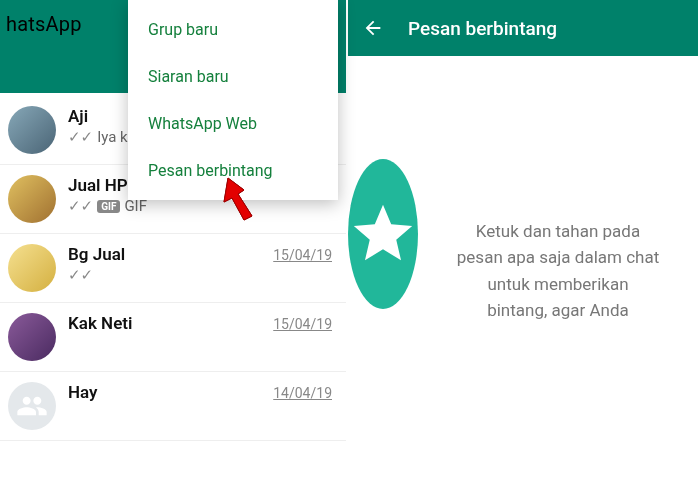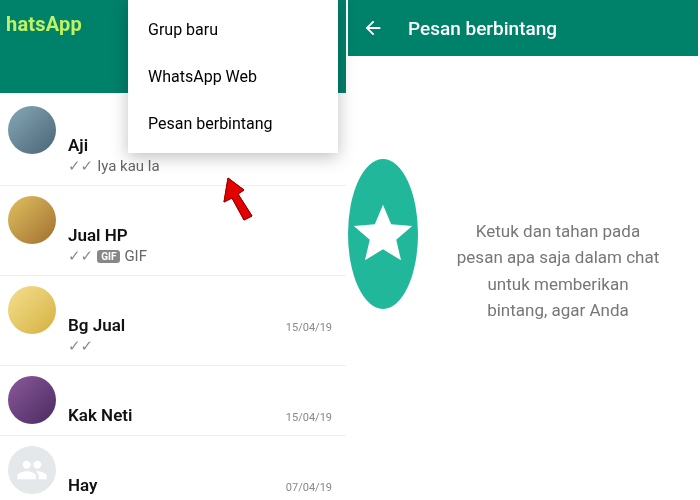--- a/index.html
+++ b/index.html
@@ -3,42 +3,42 @@
 <meta charset="utf-8">
 <style>
   * { box-sizing: border-box; margin: 0; padding: 0; font-family: Roboto, "Segoe UI", Arial, sans-serif; }
   body { width: 700px; height: 500px; display: flex; background: #fff; overflow: hidden; }
   .panel { position: relative; background: #fff; }
   .panel-left { width: 348px; border-right: 2px solid #fff; }
   .panel-right { width: 350px; }
 
   
   .wa-header { background: #00816a; height: 48px; display: flex; align-items: center; padding-left: 6px; }
-  .wa-title { color: #bef264; font-size: 20px; font-weight: 700; letter-spacing: .2px; }
+  .wa-title { color: #000000; font-size: 20px; font-weight: 400; letter-spacing: .2px; }
   .wa-tabs-bar { background: #00816a; height: 48px; display: flex; align-items: flex-end; }
   .wa-tab { flex: 1; text-align: center; padding-bottom: 12px; position: relative; color: rgba(255,255,255,.7); font-weight: 600; font-size: 15px; letter-spacing: .5px; cursor: pointer; }
   .wa-tab.active { color: #fff; }
   .wa-tab.active::after { content:""; position:absolute; bottom:0; left:0; right:0; height:3px; background:#fff; }
 
   
   .chat-list { }
   .chat-item { display: flex; padding: 10px 14px 10px 8px; border-bottom: 1px solid #eee; cursor: pointer; }
   .avatar { width: 48px; height: 48px; border-radius: 50%; flex: none; background: #ccc; display:flex; align-items:center; justify-content:center; overflow:hidden; }
   .avatar svg { width: 32px; height: 32px; }
   .chat-body { flex: 1; margin-left: 12px; min-width: 0; }
   .chat-top { display: flex; justify-content: space-between; align-items: baseline; }
-  .chat-name { font-size: 17px; font-weight: 600; color: #111; margin-top: 29px; }
-  .chat-date { font-size: 11px; color: #888; }
+  .chat-name { font-size: 17px; font-weight: 600; color: #111; }
+  .chat-date { font-size: 14px; color: #888; text-decoration: underline; }
   .chat-msg { font-size: 15px; color: #666; margin-top: 2px; display: flex; align-items: center; gap: 4px; white-space: nowrap; overflow: hidden; text-overflow: ellipsis; }
   .tick { color: #888; flex: none; }
   .gif-badge { background: #888; color: #fff; font-size: 10px; font-weight: 700; padding: 1px 4px; border-radius: 3px; flex: none; }
 
   
   .menu { position: absolute; top: 0; left: 128px; width: 210px; background: #fff; box-shadow: 0 4px 16px rgba(0,0,0,.25); padding: 6px 0; z-index: 10; }
-  .menu-item { padding: 14px 20px; font-size: 16px; color: #000000; cursor: pointer; }
+  .menu-item { padding: 14px 20px; font-size: 16px; color: #15803d; cursor: pointer; }
 
   
   .arrow-annot { position: absolute; top: 172px; left: 222px; z-index: 20; pointer-events: none; }
 
   
   .star-header { background: #00816a; height: 56px; display: flex; align-items: center; padding-left: 14px; gap: 24px; }
   .back-btn { color: #fff; cursor: pointer; display: flex; align-items: center; }
   .star-header-title { color: #fff; font-size: 19px; font-weight: 500; }
   .star-body { padding-top: 88px; display: flex; flex-direction: row; align-items: center; text-align: center; }
   .star-circle { width: 150px; height: 150px; border-radius: 50%; background: #21b79a; display: flex; align-items: center; justify-content: center; }
@@ -113,28 +113,29 @@
     </div>
     <div class="chat-item">
       <div class="avatar av5">
         <svg viewBox="0 0 24 24">
             <path fill="#fff" d="M16 11c1.66 0 3-1.34 3-3s-1.34-3-3-3-3 1.34-3 3 1.34 3 3 3zm-8 0c1.66 0 3-1.34 3-3S9.66 5 8 5 5 6.34 5 8s1.34 3 3 3zm0 2c-2.33 0-7 1.17-7 3.5V19h14v-2.5C15 14.17 10.33 13 8 13zm8 0c-.29 0-.62.02-.97.05 1.16.84 1.97 1.97 1.97 3.45V19h6v-2.5c0-2.33-4.67-3.5-7-3.5z"></path>
           </svg>
       </div>
       <div class="chat-body">
         <div class="chat-top">
             <span class="chat-name">Hay</span>
-            <span class="chat-date">07/04/19</span>
+            <span class="chat-date">14/04/19</span>
           </div>
       </div>
     </div>
   </div>
 
   <div class="menu">
     <div class="menu-item">Grup baru</div>
+    <div class="menu-item">Siaran baru</div>
     <div class="menu-item">WhatsApp Web</div>
     <div class="menu-item">Pesan berbintang</div>
   </div>
 
   <svg class="arrow-annot" width="50" height="60">
     <defs>
         <filter id="s">
           <feDropShadow dx="0" dy="0" stdDeviation="0.5" flood-color="#800"></feDropShadow>
         </filter>
       </defs>

